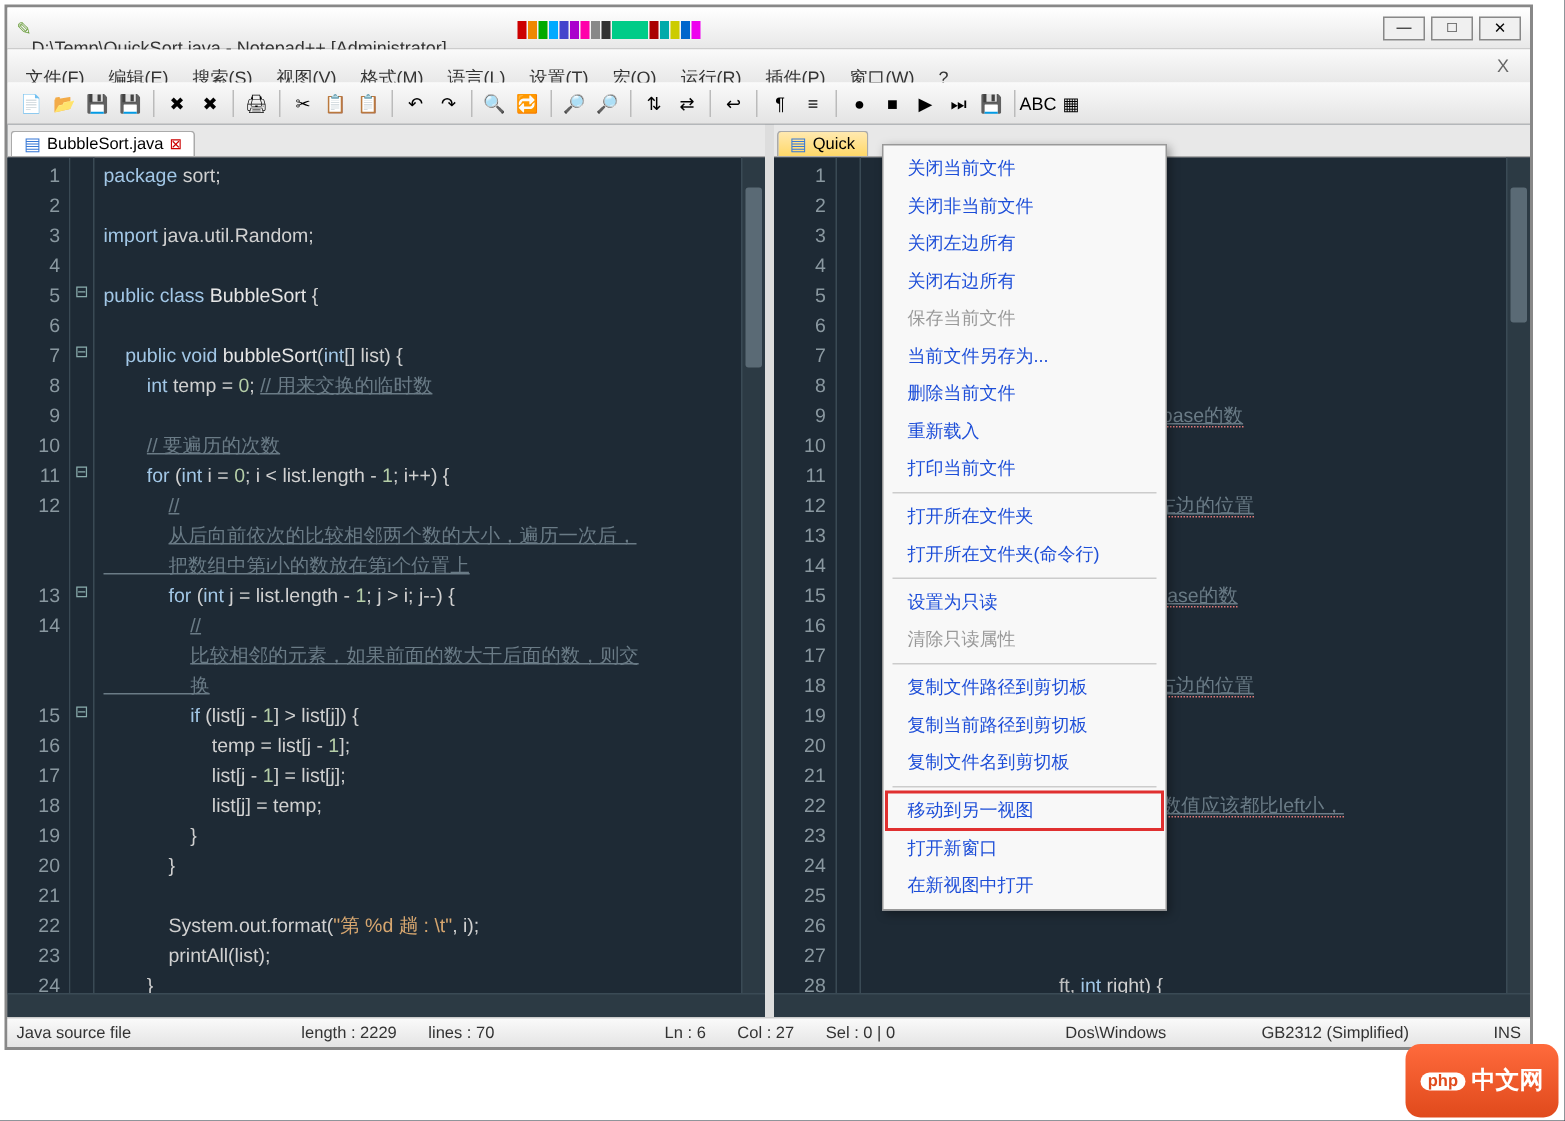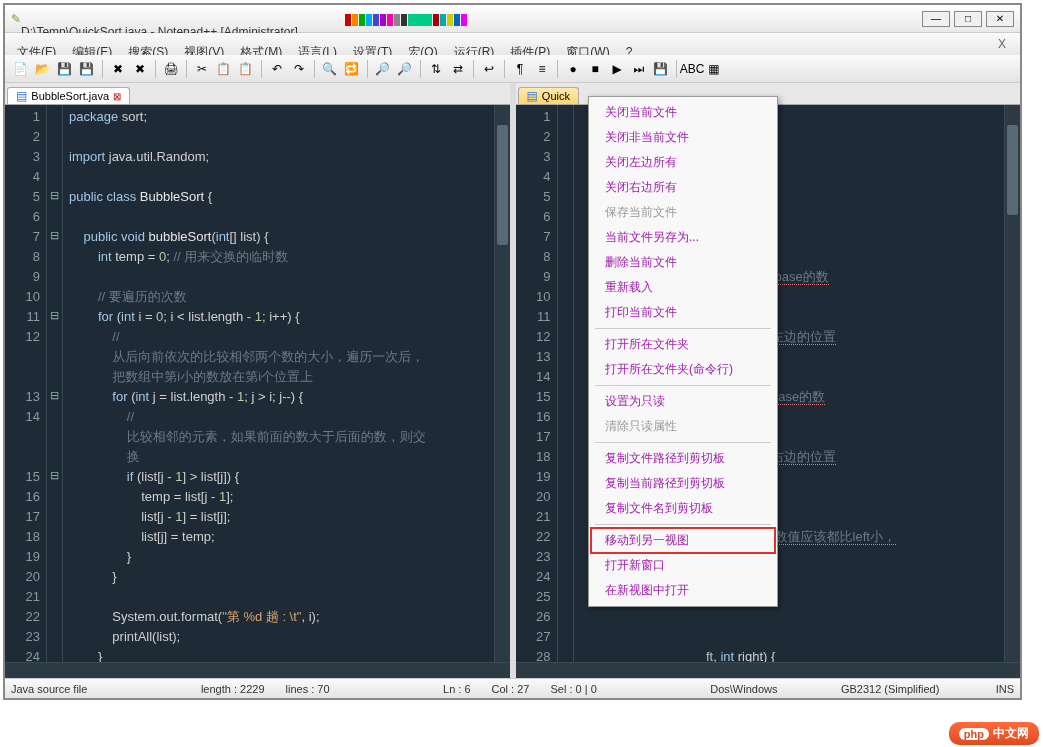--- a/index.html
+++ b/index.html
@@ -30,41 +30,41 @@
 .tab-close { color: #c00; font-size: 10px; cursor: pointer; }
 
 .editor { flex: 1; display: flex; background: #1e2a35; overflow: hidden; font-family: Consolas, monospace; font-size: 13px; position: relative; }
 .gutter { width: 42px; background: #1e2a35; color: #8a98a0; text-align: right; padding: 2px 6px 2px 2px; line-height: 20px; border-right: 1px solid #3a4a55; }
 .fold-col { width: 16px; background: #1e2a35; border-right: 1px solid #3a4a55; color: #555; text-align: center; line-height: 20px; font-size: 11px; }
 .code { flex: 1; padding: 2px 6px; color: #d0d0d0; line-height: 20px; white-space: pre; overflow: hidden; }
 .kw { color: #a2c7e6; }
 .type { color: #a2c7e6; }
 .str { color: #d6a66f; }
 .num { color: #b5cea8; }
-.cm { color: #6a7b86; }
+.cm { color: #6a7b86; text-decoration: underline; }
 .decl { color: #e6e6e6; }
 .op { color: #c0c0c0; }
 .underline-red { border-bottom: 1px dotted #e07a7a; }
 
 .scrollbar-v { width: 16px; background: #2c3a44; border-left: 1px solid #3a4a55; position: relative; }
 .scrollbar-v .thumb { position: absolute; left: 2px; right: 2px; top: 20px; height: 120px; background: #5a6a75; border-radius: 2px; }
 .scrollbar-h { height: 16px; background: #2c3a44; border-top: 1px solid #3a4a55; }
 
 .statusbar { height: 20px; background: linear-gradient(#fafafa, #e4e4e4); border-top: 1px solid #ccc; display: flex; align-items: center; font-size: 11px; color: #333; padding: 0 6px; gap: 21px; }
 .sb-field { white-space: nowrap; }
 .sb-spacer { flex: 1; }
 
 .context-menu { position: absolute; background: #f8f8f8; border: 1px solid #999; box-shadow: 2px 2px 6px rgba(0,0,0,0.35); font-size: 12px; padding: 3px 2px; z-index: 50; }
-.ctx-item { padding: 4px 14px; cursor: pointer; color: #a21caf; }
+.ctx-item { padding: 4px 14px; cursor: pointer; color: #1d4ed8; }
 .ctx-item.disabled { color: #999; cursor: default; }
 .ctx-item.highlighted { outline: 2px solid #e03030; outline-offset: -1px; }
 .ctx-sep { border-top: 1px solid #ccc; margin: 3px 4px; }
 
 .watermark { position: absolute; right: 4px; bottom: 2px; z-index: 60; }
-.watermark-badge { display: inline-flex; align-items: center; background: linear-gradient(#ff6a3c, #e04a1c); color: #fff; font-size: 12px; padding: 3px 10px; border-radius: 10px; font-weight: bold; }
+.watermark-badge { display: inline-flex; align-items: center; background: linear-gradient(#ff6a3c, #e04a1c); color: #fff; font-size: 16px; padding: 14px 10px; border-radius: 10px; font-weight: bold; }
 .watermark-badge::before { content: "php"; background: #fff; color: #e04a1c; border-radius: 8px; padding: 0 5px; margin-right: 4px; font-size: 11px; }
 .color-dots { position: absolute; top: 9px; left: 340px; display: flex; gap: 1px; }
 .color-dots div { width: 6px; height: 12px; }
 
 .tiny-ico { font-size: 12px; line-height: 1; }
 </style>
 </head>
 <body>
 
 <div class="window">

